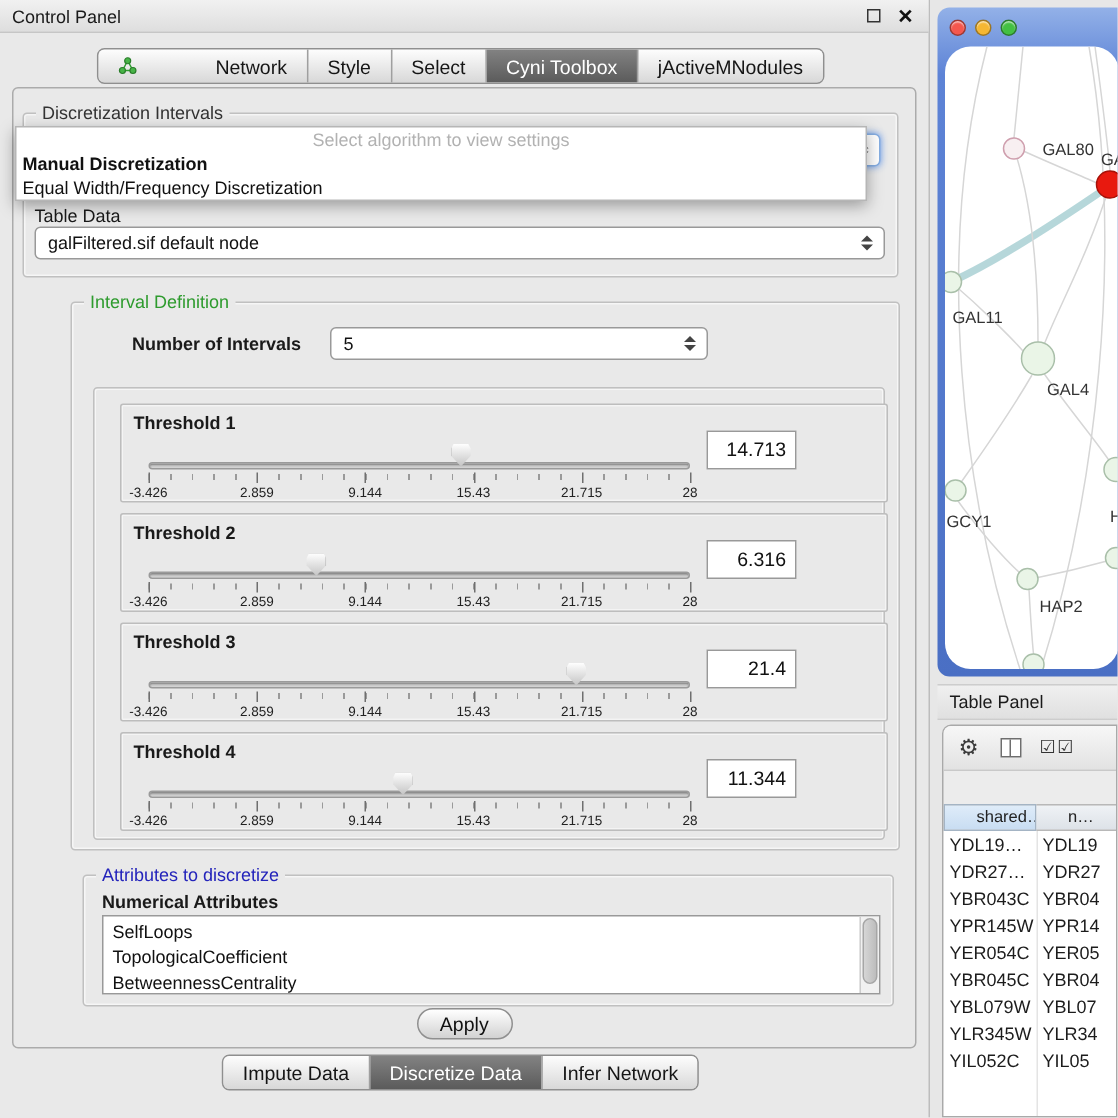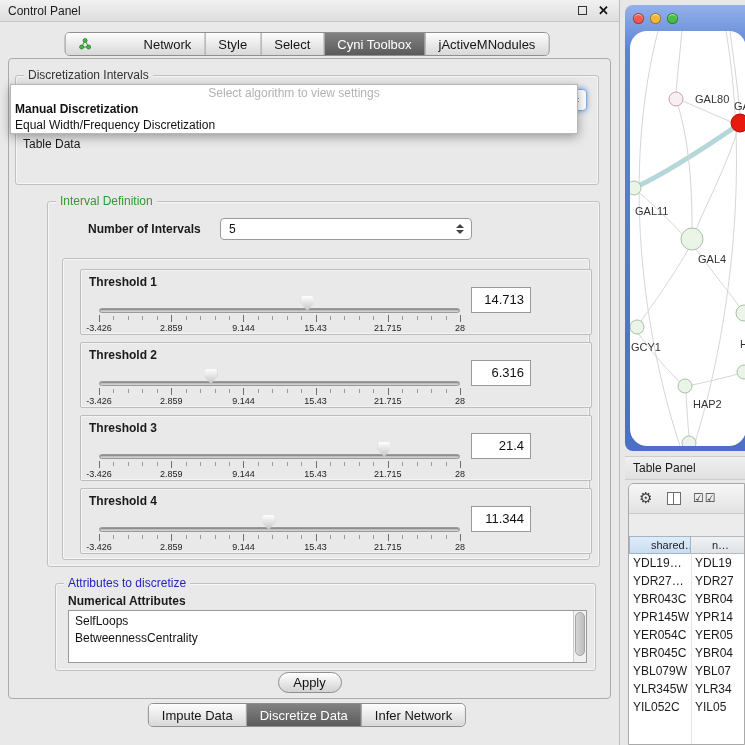--- a/index.html
+++ b/index.html
@@ -147,20 +147,27 @@
       <span class="grouptitle">Discretization Intervals</span>
     </div>
     <div class="combo" id="alg-combo">
       <span class="arrows">
           <span class="arr-up"></span>
           <span class="arr-down"></span>
         </span>
     </div>
 
     <span class="plain-label" id="td-label">Table Data</span>
+    <div class="combo" id="td-combo">
+      <span class="combo-val">galFiltered.sif default node</span>
+      <span class="arrows">
+          <span class="arr-up"></span>
+          <span class="arr-down"></span>
+        </span>
+    </div>
 
     <div class="groupbox" id="interval-group">
       <span class="grouptitle green">Interval Definition</span>
       <span class="bold-label" id="noi-label">Number of Intervals</span>
       <div class="combo" id="noi-spinner">
         <span class="combo-val">5</span>
         <span class="arrows">
             <span class="arr-up"></span>
             <span class="arr-down"></span>
           </span>
@@ -254,20 +261,21 @@
           </div>
       </div>
     </div>
 
     <div class="groupbox" id="attr-group">
       <span class="grouptitle blue">Attributes to discretize</span>
       <span class="bold-label" id="attr-heading">Numerical Attributes</span>
       <div class="attr-list">
         <div id="attr-items">
             <div class="attr-item">SelfLoops</div>
+            <div class="attr-item">TopologicalCoefficient</div>
             <div class="attr-item">BetweennessCentrality</div>
           </div>
         <div class="attr-scrollbar">
           <div class="attr-thumb"></div>
         </div>
       </div>
     </div>
 
     <div class="apply-btn">Apply</div>
   </div>

